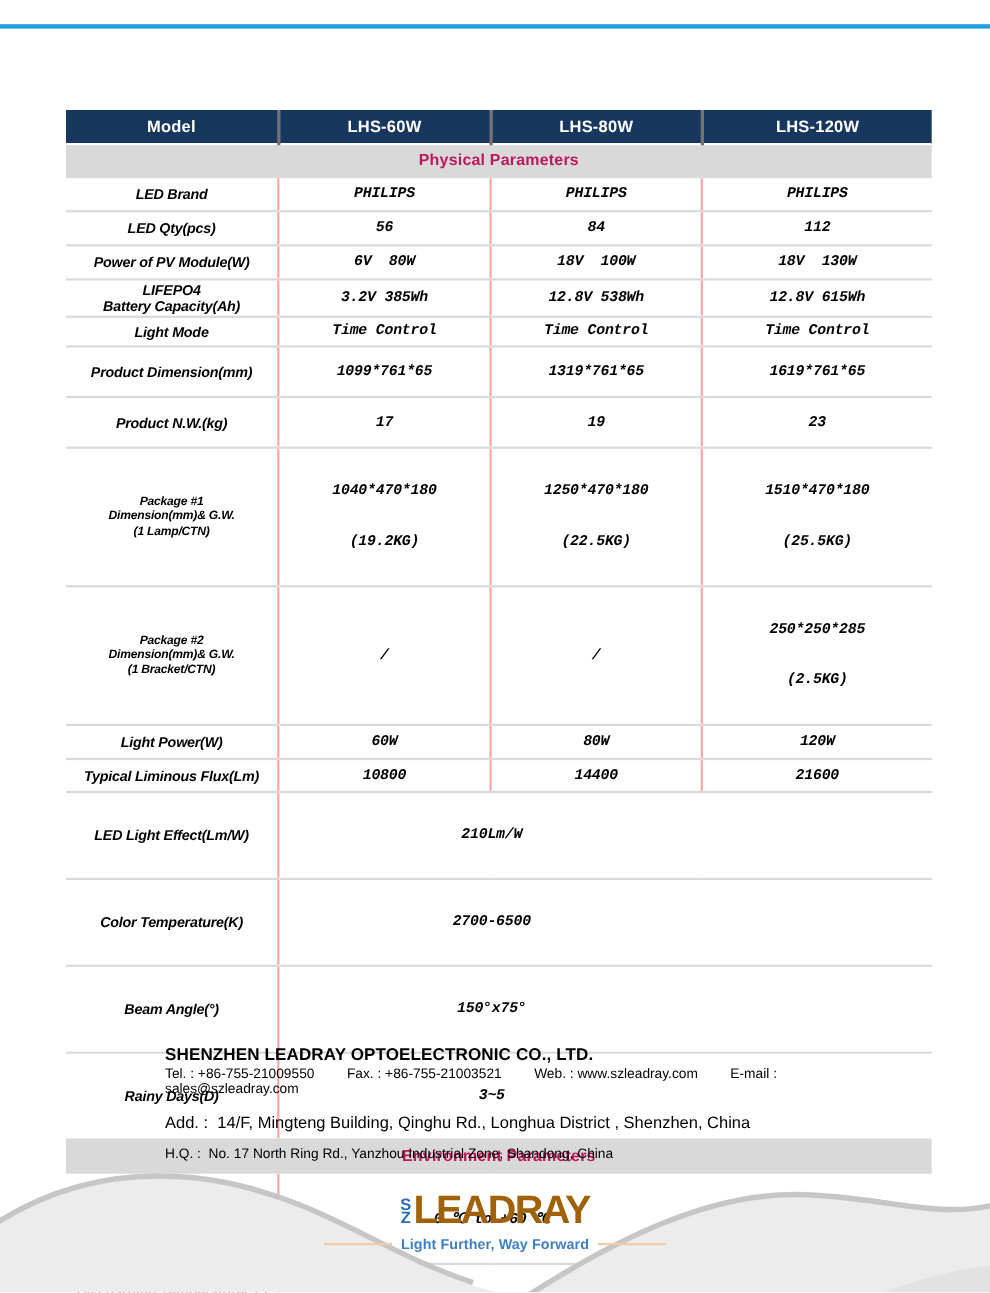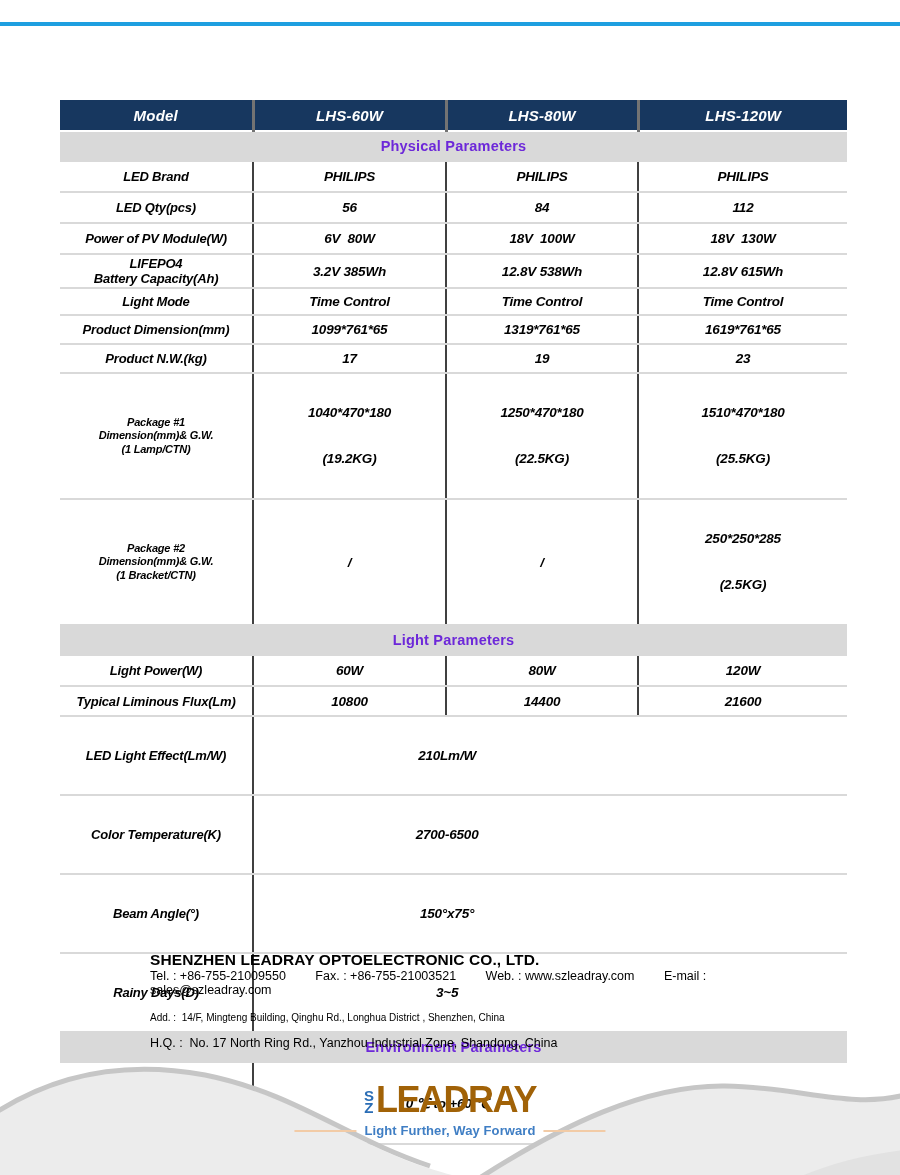--- a/index.html
+++ b/index.html
@@ -16,49 +16,49 @@
     color:#fff; font-size:20px; letter-spacing:0.3px;
     text-align:center; line-height:36px;
   }
 
   
   table.spec { position:absolute; left:60px; top:100px; width:787px;
     border-collapse:collapse; table-layout:fixed; }
   col.c0 { width:193px; } col.c1 { width:193px; } col.c2 { width:192px; } col.c3 { width:209px; }
 
   .spec th {
-    background:#17375f; color:#ffffff; font-style:italic; font-weight:bold;
+    background:#17375f; color:#ffffff; font-weight:bold;
     font-size:15px; letter-spacing:0.2px; border-bottom:2px solid #ffffff;
   }
   .spec th + th { border-left:3px solid #737373; }
 
   .spec td { border-bottom:2px solid #d9d9d9; vertical-align:middle; }
   tr.band td {
-    background:#d9d9d9; color:#6d28d9; font-weight:bold; font-size:14.5px;
+    background:#d9d9d9; color:#be185d; font-weight:bold; font-size:14.5px;
     text-align:center; letter-spacing:0.2px;
   }
   td.lbl { font-weight:bold; font-style:italic; font-size:13px; text-align:center; letter-spacing:-0.2px; }
   td.lbl.small div { font-size:11px; line-height:13.5px; }
   td.lbl.two div { font-size:13px; line-height:15px; }
   td.val {
     font-weight:bold; font-style:italic; font-size:13.5px; text-align:center;
-    border-left:2px solid #404040; white-space:pre-wrap; letter-spacing:-0.2px;
+    border-left:2px solid #fca5a5; white-space:pre-wrap; letter-spacing:-0.2px;font-family:Liberation Mono, monospace;
   }
   td.val div.line { line-height:16px; }
   td.val .m23 { width:65%; text-align:center; }
 
-  .h27 { height:27px; } .h29 { height:29px; } .h30 { height:30px; }
+  .h27 { height:27px; } .h29 { height:46px; } .h30 { height:30px; }
   .h31 { height:31px; } .h32 { height:32px; } .h33 { height:33px; } .h45 { height:45px; }
 
   
   .company { position:absolute; left:150px; top:951px; width:700px; }
   .company .name { font-weight:bold; font-size:15.5px; letter-spacing:0.1px; }
   .company .contact { font-size:12.5px; }
   .company .contact span { margin-right:26px; white-space:pre-wrap; }
-  .company .addr { font-size:10px; margin-top:15px; white-space:pre-wrap; }
+  .company .addr { font-size:15px; margin-top:15px; white-space:pre-wrap; }
   .company .hq   { font-size:12.5px; margin-top:13px; white-space:pre-wrap; }
 
   
   .logo { position:absolute; top:1083px; left:50%; transform:translateX(-50%); text-align:center; z-index:3; }
   .logo-row { display:flex; align-items:flex-end; justify-content:center; gap:2px; }
   .sz { display:flex; flex-direction:column; color:#2a6db5; font-weight:bold;
         font-size:15px; line-height:12px; margin-bottom:3px; }
   .brand { color:#a16207; font-size:36px; font-weight:bold; letter-spacing:-1.5px; line-height:34px; }
   .tagline-row { display:flex; align-items:center; justify-content:space-between; gap:8px; margin-top:6px; }
   .tag-bar { width:62px; height:2px; background:#f2cba6; }
@@ -173,23 +173,20 @@
         <div>(1 Bracket/CTN)</div>
       </td>
       <td class="val">/</td>
       <td class="val">/</td>
       <td class="val">
         <div class="line">250*250*285</div>
         <div class="line">(2.5KG)</div>
       </td>
     </tr>
 
-    <tr class="band h30">
-          <td colspan="4">Light Parameters</td>
-        </tr>
 
     <tr class="h31">
       <td class="lbl">Light Power(W)</td>
       <td class="val">60W</td>
       <td class="val">80W</td>
       <td class="val">120W</td>
     </tr>
 
     <tr class="h30">
       <td class="lbl">Typical Liminous Flux(Lm)</td>

